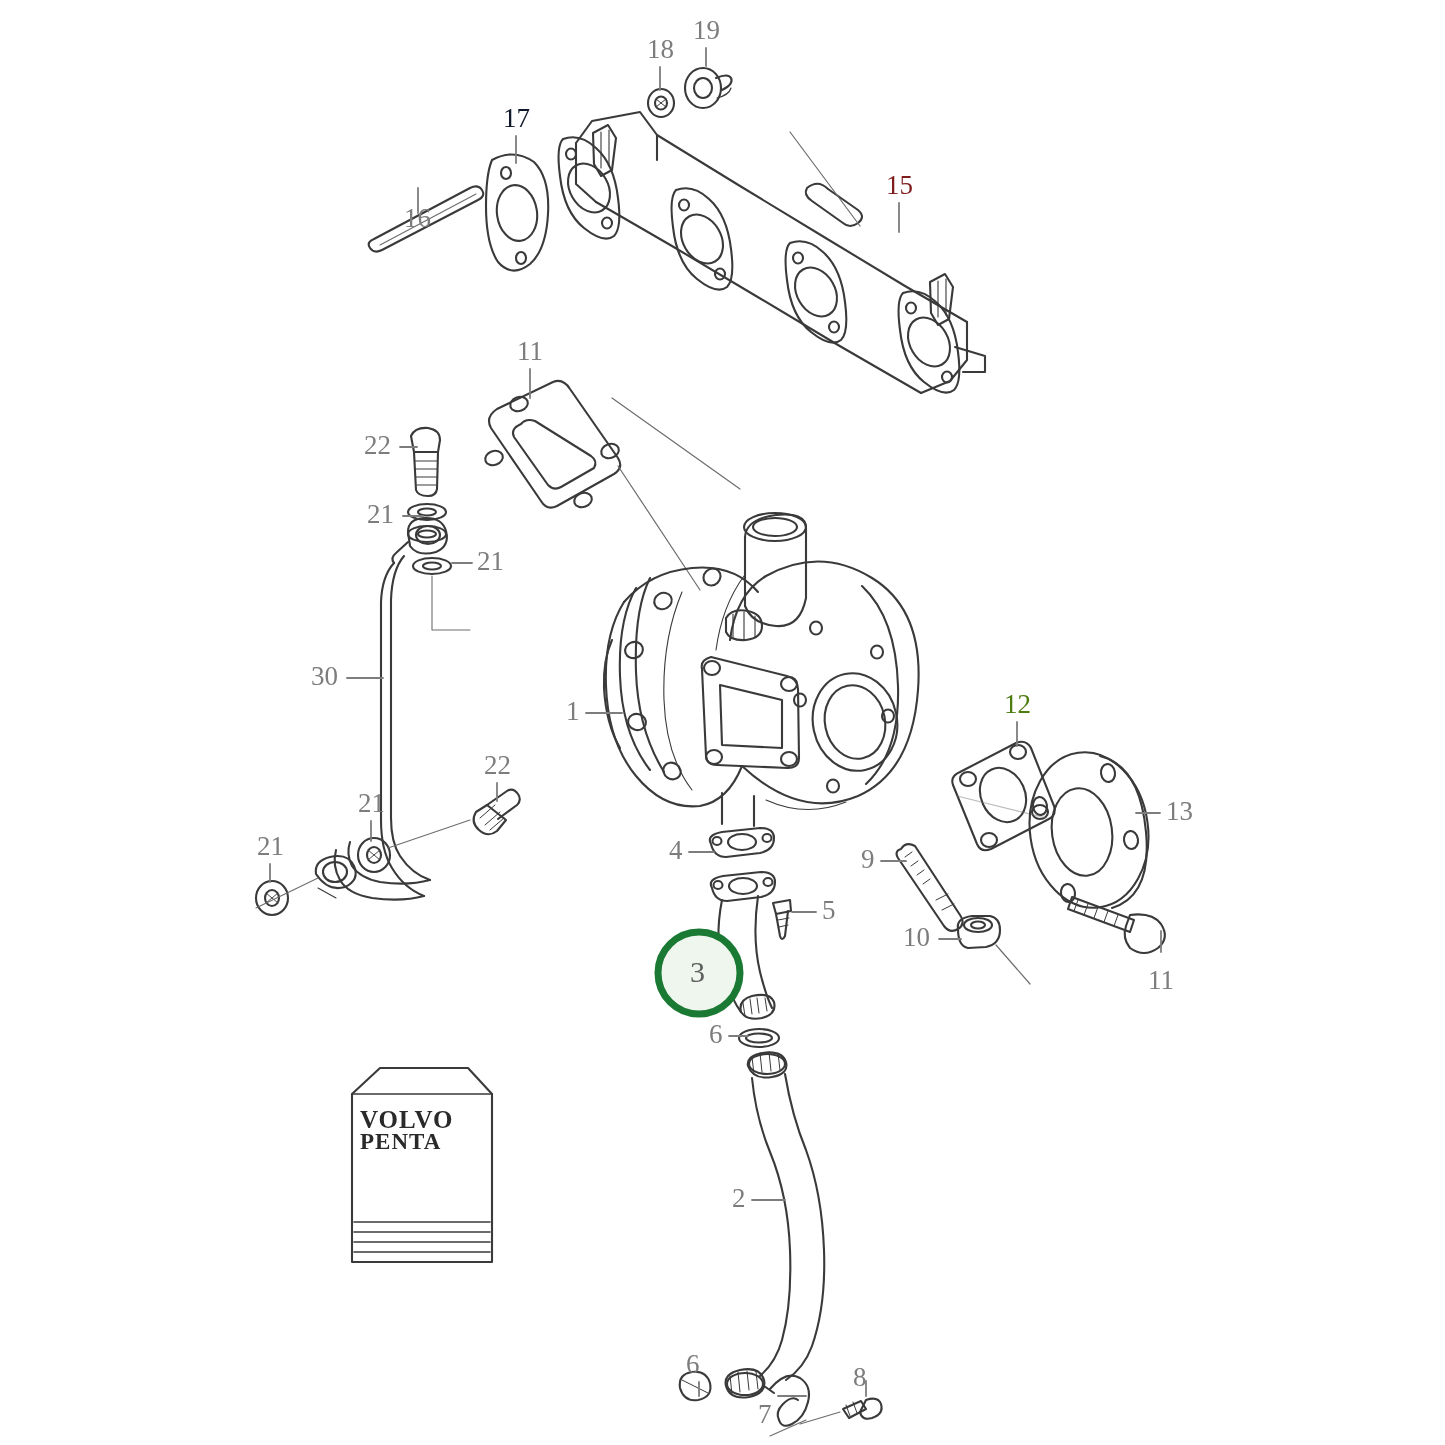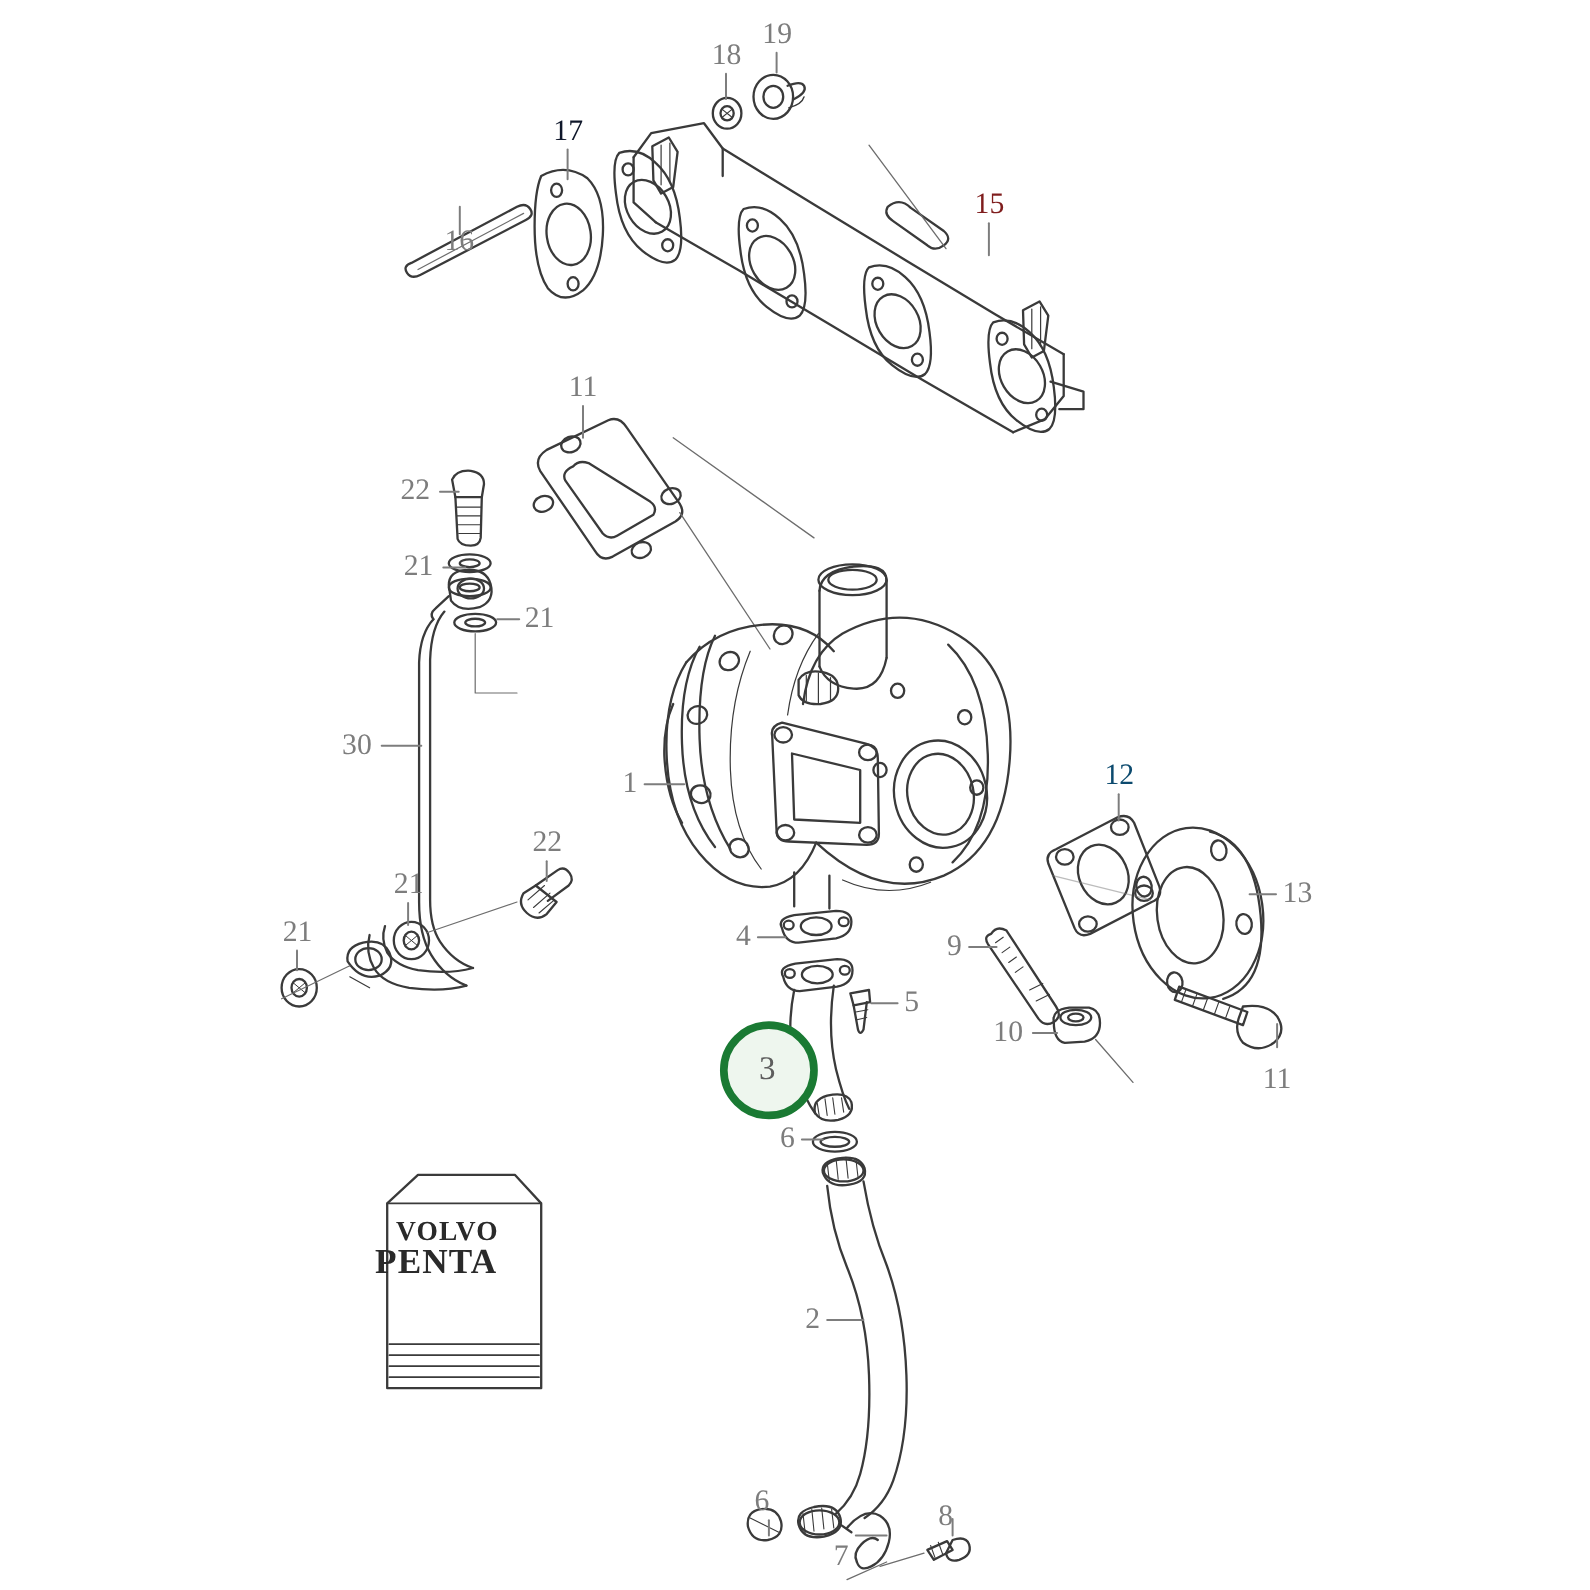--- a/index.html
+++ b/index.html
@@ -364,27 +364,27 @@
       <div class="callout" style="left: 311px; top: 663px; color: rgb(125, 125, 125);">30</div>
       <div class="callout" style="left: 484px; top: 752px; color: rgb(125, 125, 125);">22</div>
       <div class="callout" style="left: 358px; top: 790px; color: rgb(125, 125, 125);">21</div>
       <div class="callout" style="left: 257px; top: 833px; color: rgb(125, 125, 125);">21</div>
       <div class="callout" style="left: 566px; top: 698px; color: rgb(125, 125, 125);">1</div>
       <div class="callout" style="left: 669px; top: 837px; color: rgb(125, 125, 125);">4</div>
       <div class="callout" style="left: 822px; top: 897px; color: rgb(125, 125, 125);">5</div>
       <div class="callout" style="left: 709px; top: 1021px; color: rgb(125, 125, 125);">6</div>
       <div class="callout" style="left: 861px; top: 846px; color: rgb(125, 125, 125);">9</div>
       <div class="callout" style="left: 903px; top: 924px; color: rgb(125, 125, 125);">10</div>
-      <div class="callout" style="left: 1004px; top: 691px; color: #0c4a6e;">12</div>
+      <div class="callout" style="left: 1004px; top: 691px; color: #4d7c0f;">12</div>
       <div class="callout" style="left: 1166px; top: 798px; color: rgb(125, 125, 125);">13</div>
       <div class="callout" style="left: 1148px; top: 967px; color: rgb(125, 125, 125);">11</div>
       <div class="callout" style="left: 732px; top: 1185px; color: rgb(125, 125, 125);">2</div>
       <div class="callout" style="left: 686px; top: 1351px; color: rgb(125, 125, 125);">6</div>
       <div class="callout" style="left: 758px; top: 1401px; color: rgb(125, 125, 125);">7</div>
       <div class="callout" style="left: 853px; top: 1364px; color: rgb(125, 125, 125);">8</div>
     </div>
 
   <div class="hl-num" id="hl-num" style="left: 690px; top: 955px;">3</div>
 
   <div class="logo-text" style="left:360px;top:1108px;font-size:25px;">VOLVO</div>
-  <div class="logo-text" style="left:341px;top:1131px;font-size:32px;">PENTA</div>
+  <div class="logo-text" style="left:360px;top:1131px;font-size:23px;">PENTA</div>
 
 </div>
 
 </body></html>

